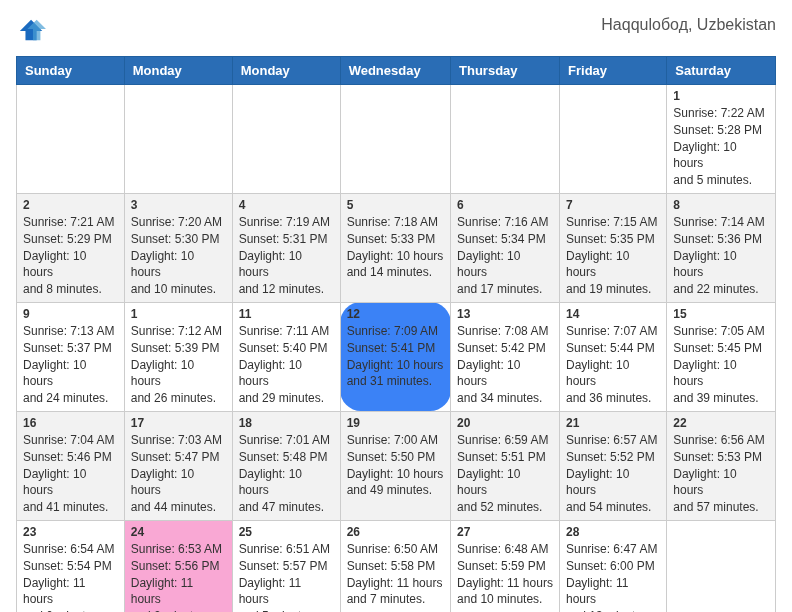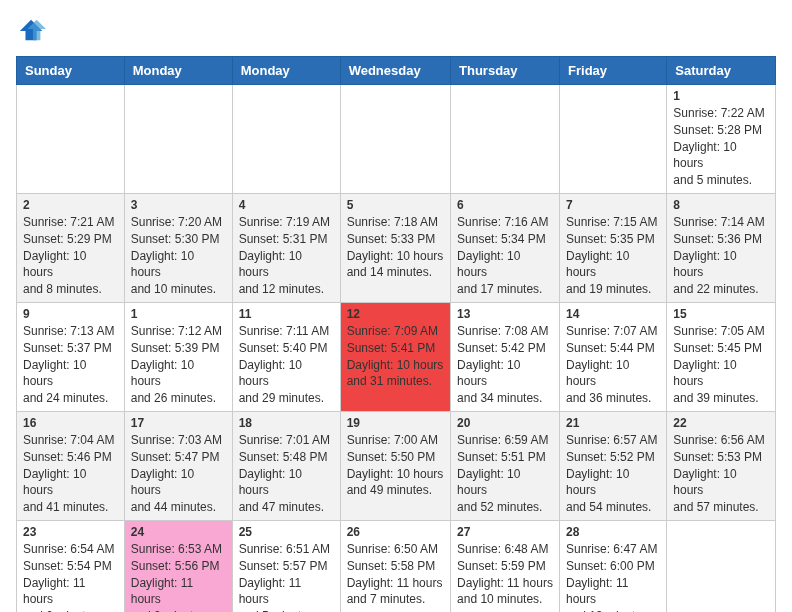--- a/index.html
+++ b/index.html
@@ -100,20 +100,24 @@
       <div style="display:flex;align-items:center;">
         <span class="logo-text logo-general"></span>
         <svg class="logo-icon" viewBox="0 0 30 30">
           <polygon points="14,4 26,16 20,16 20,26 8,26 8,16 2,16" fill="#1a6abf"></polygon>
           <polygon points="20,4 30,14 24,14 24,26 16,26 16,14 10,14" fill="#4a9fd4" opacity="0.7"></polygon>
         </svg>
       </div>
       <div class="logo-text logo-blue"></div>
     </div>
   </div>
+  <div class="title-section">
+    <div class="month-title"></div>
+    <div class="location">Haqqulобод, Uzbekistan</div>
+  </div>
 </div>
 
 <table class="calendar">
   <thead>
     <tr>
     <th>Sunday</th>
         <th>Monday</th>
         <th>Monday</th>
         <th>Wednesday</th>
         <th>Thursday</th>
@@ -203,21 +207,21 @@
 Daylight: 10 hours
 and 26 minutes.</div>
         </td>
         <td style="background: rgb(255, 255, 255);">
           <span class="day-number">11</span>
           <div class="day-info" style="white-space: pre-line;">Sunrise: 7:11 AM
 Sunset: 5:40 PM
 Daylight: 10 hours
 and 29 minutes.</div>
         </td>
-        <td style="background: #ef4444;">
+        <td style="background: #3b82f6; border-radius: 21px;">
           <span class="day-number">12</span>
           <div class="day-info" style="white-space: pre-line;">Sunrise: 7:09 AM
 Sunset: 5:41 PM
 Daylight: 10 hours
 and 31 minutes.</div>
         </td>
         <td style="background: rgb(255, 255, 255);">
           <span class="day-number">13</span>
           <div class="day-info" style="white-space: pre-line;">Sunrise: 7:08 AM
 Sunset: 5:42 PM

